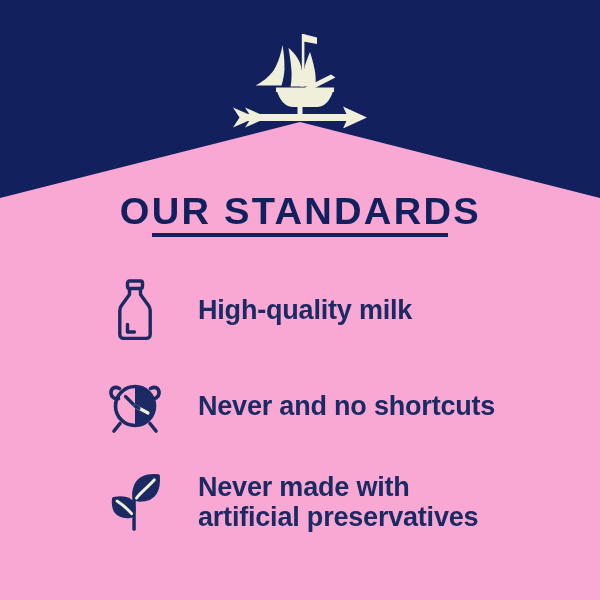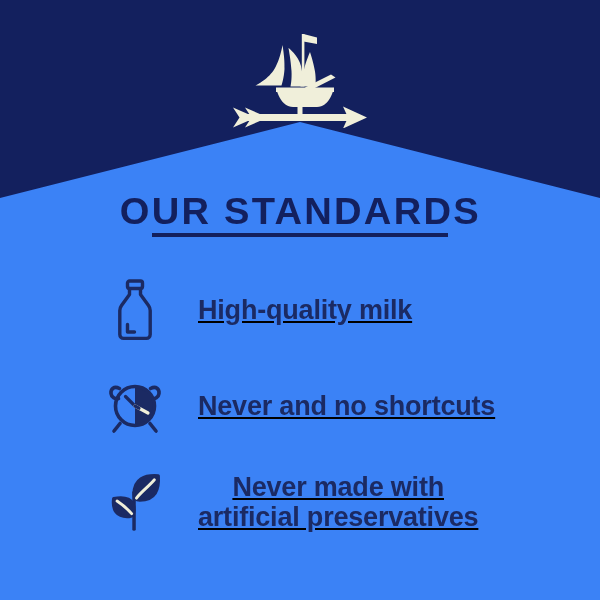--- a/index.html
+++ b/index.html
@@ -5,21 +5,21 @@
   html, body {
     margin: 0;
     padding: 0;
     background: #ffffff;
   }
   #poster {
     position: relative;
     width: 600px;
     height: 600px;
     overflow: hidden;
-    background: #3b82f6;
+    background: #f9a8d4;
     font-family: "Liberation Sans", sans-serif;
     -webkit-font-smoothing: antialiased;
   }
 
   
   .navy-band {
     position: absolute;
     left: 0;
     top: 0;
     width: 600px;
@@ -72,21 +72,20 @@
     left: 0;
     top: 262px;
     width: 600px;
   }
   .standard-row {
     position: relative;
     display: flex;
     align-items: center;
     height: 96px;
     padding-left: 104px;
-    text-decoration: underline;
   }
   .standard-icon {
     position: absolute;
     left: 104px;
     top: 50%;
     transform: translateY(-50%);
     width: 62px;
     height: 68px;
     display: flex;
     align-items: center;
@@ -97,21 +96,21 @@
     margin-left: 94px;
     color: #1b2a63;
     font-size: 27px;
     font-weight: bold;
     line-height: 30px;
     letter-spacing: -0.2px;
     white-space: pre-line;
   }
   .row-milk   { top: 0px; }
   .row-clock  { top: 0px; }
-  .row-sprout { top: 0px; text-align: center; }
+  .row-sprout { top: 0px; }
 </style>
 </head>
 <body>
 
 <div id="poster">
 
   <div class="navy-band"></div>
 
   <div class="logo">
     <svg viewBox="0 0 150 100" xmlns="http://www.w3.org/2000/svg" aria-hidden="true">

